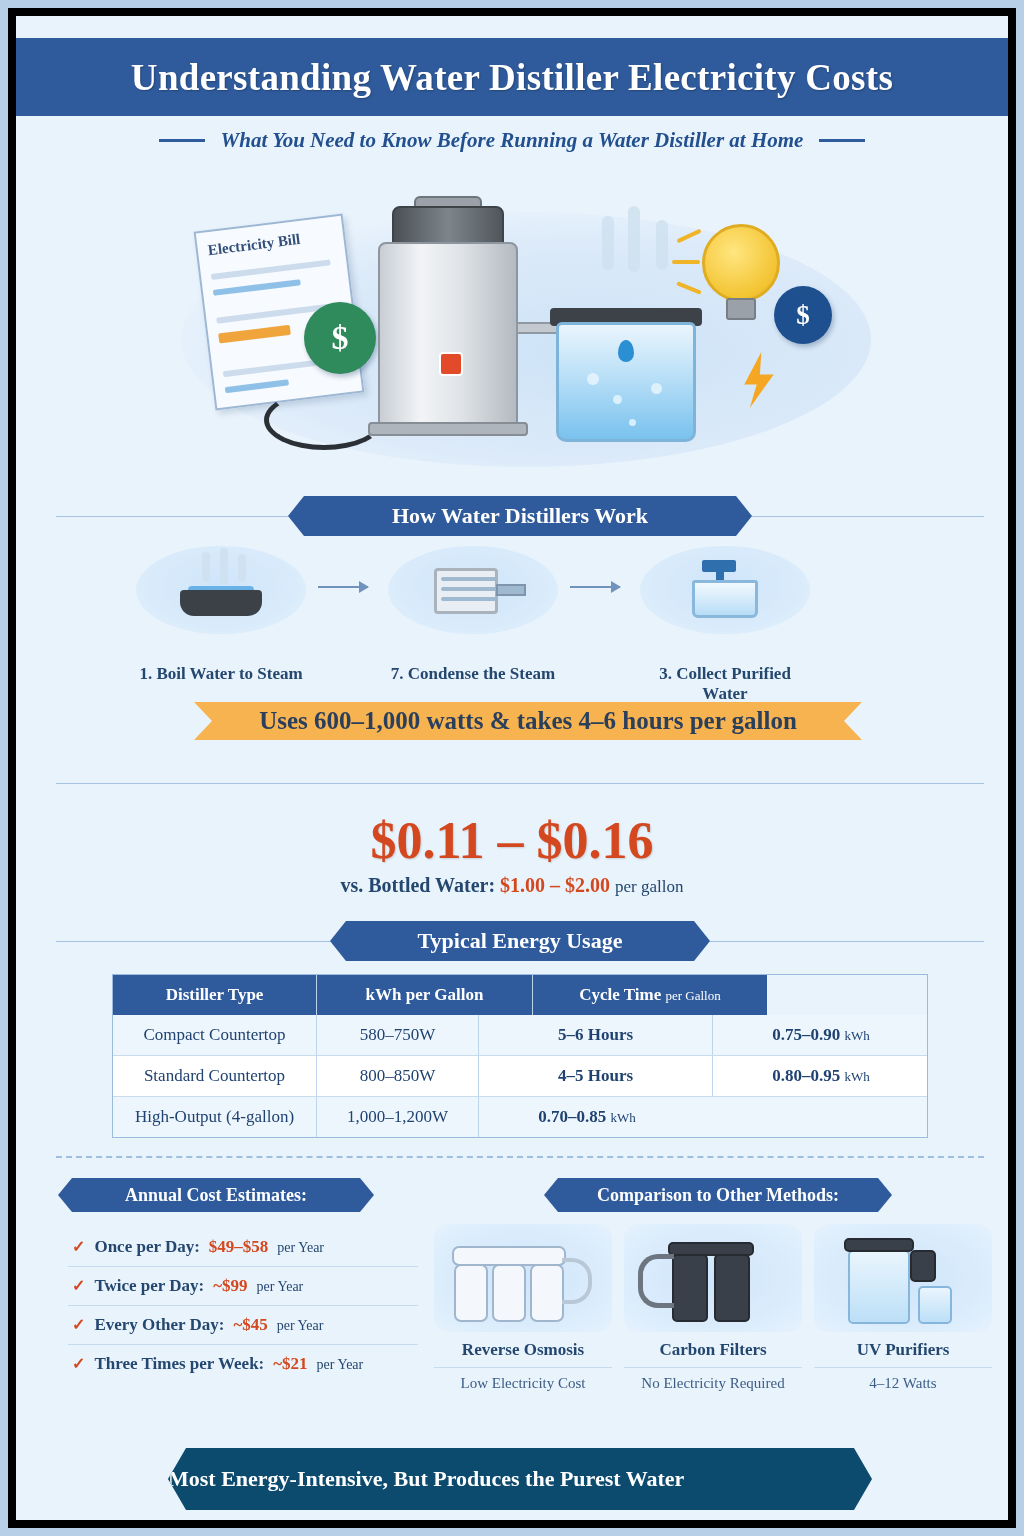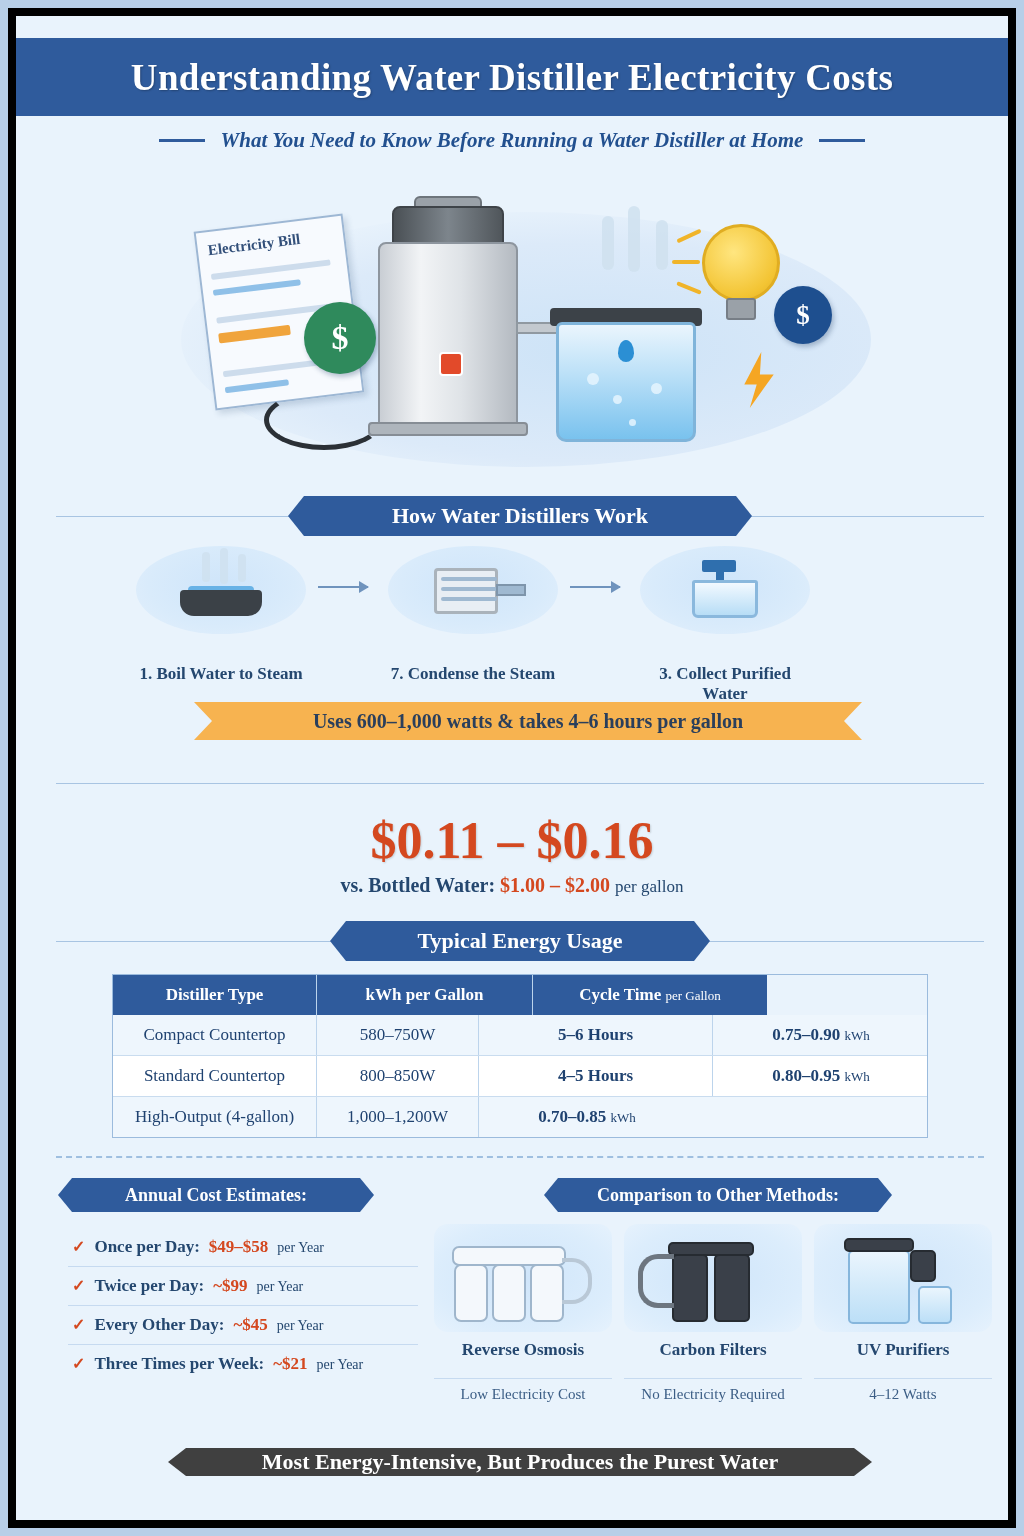--- a/index.html
+++ b/index.html
@@ -147,21 +147,21 @@
   .pan-water { position:absolute; left:52px; top:40px; width:66px; height:10px; background:#68b2e6; border-radius:4px; }
   .coil { position:absolute; left:46px; top:22px; width:64px; height:46px; border:3px solid #aab3bb; background:#e8eef4; border-radius:4px; }
   .coil i { position:absolute; left:4px; width:56px; height:4px; background:#9fb9d1; border-radius:2px; }
   .glassbox { position:absolute; left:52px; top:34px; width:66px; height:38px; background:linear-gradient(180deg,#f2f9ff,#b7ddf6); border:3px solid #8ab8dd; border-radius:3px 3px 6px 6px; }
   .tap { position:absolute; left:62px; top:14px; width:34px; height:12px; background:#2f6fae; border-radius:2px; }
   .tap-stem { position:absolute; left:76px; top:24px; width:8px; height:12px; background:#2f6fae; }
   .drop2 { position:absolute; left:76px; top:40px; width:12px; height:16px; background:#2b8fd4; border-radius:50% 50% 50% 50%/60% 60% 40% 40%; }
 
   .ribbon {
     position:absolute; left:178px; top:686px; width:668px; height:38px;
-    background:#f7b350; color:#2a3f5c; font-weight:bold; font-size:20px;
+    background:#f7b350; color:#2a3f5c; font-weight:bold; font-size:25px;
     display:flex; align-items:center; justify-content:center;
     clip-path:polygon(0 0, 100% 0, calc(100% - 18px) 50%, 100% 100%, 0 100%, 18px 50%);
   }
 
   
   .bigprice {
     position:absolute; left:0; top:795px; width:100%; text-align:center;
     font-size:52px; font-weight:bold; color:#d4481f;
     text-shadow:1px 1px 2px rgba(0,0,0,.15);
   }
@@ -217,31 +217,31 @@
   .cost-item .val { color:#d4481f; font-weight:bold; }
   .cost-item .per { font-size:14px; }
 
   .methods { position:absolute; left:418px; top:1208px; width:560px; }
   .method { position:absolute; width:178px; text-align:center; }
   .m-blob {
     width:178px; height:108px; border-radius:14px;
     background:radial-gradient(ellipse at 50% 50%, #cfe5fa 0%, #dcedfc 70%, #e6f2fd 100%);
     position:relative;
   }
-  .m-name { margin-top:8px; font-size:17px; font-weight:bold; color:#24476f; padding-bottom:18px; border-bottom:1px solid #c6daf0; }
+  .m-name { margin-top:8px; font-size:17px; font-weight:bold; color:#24476f; padding-bottom:7px; border-bottom:1px solid #c6daf0; }
   .m-sub { margin-top:7px; font-size:15px; color:#3b5d85; }
 
   .ro-t { position:absolute; background:#f4f8fc; border:2px solid #9fb6cc; border-radius:7px; }
   .dk { position:absolute; background:#3a4049; border:2px solid #262b31; border-radius:5px; }
   .uv { position:absolute; background:linear-gradient(180deg,#eaf5fd,#bcdff7); border:2px solid #86b6dc; border-radius:5px; }
 
   .footer-banner {
-    position:absolute; left:152px; top:1432px; width:704px; height:28px;
-    background:#404040; color:#fff; font-weight:bold; font-size:22px;
-    display:flex; align-items:center; justify-content:center;
+    position:absolute; left:152px; top:1432px; width:704px; height:62px;
+    background:#0c4a6e; color:#fff; font-weight:bold; font-size:22px;
+    display:flex; align-items:center; 
     clip-path:polygon(18px 0, calc(100% - 18px) 0, 100% 50%, calc(100% - 18px) 100%, 18px 100%, 0 50%);
   }
 </style>
 </head>
 <body>
 
 <div class="poster">
 
   <div class="header">
     <div class="header-title">Understanding Water Distiller Electricity Costs</div>

